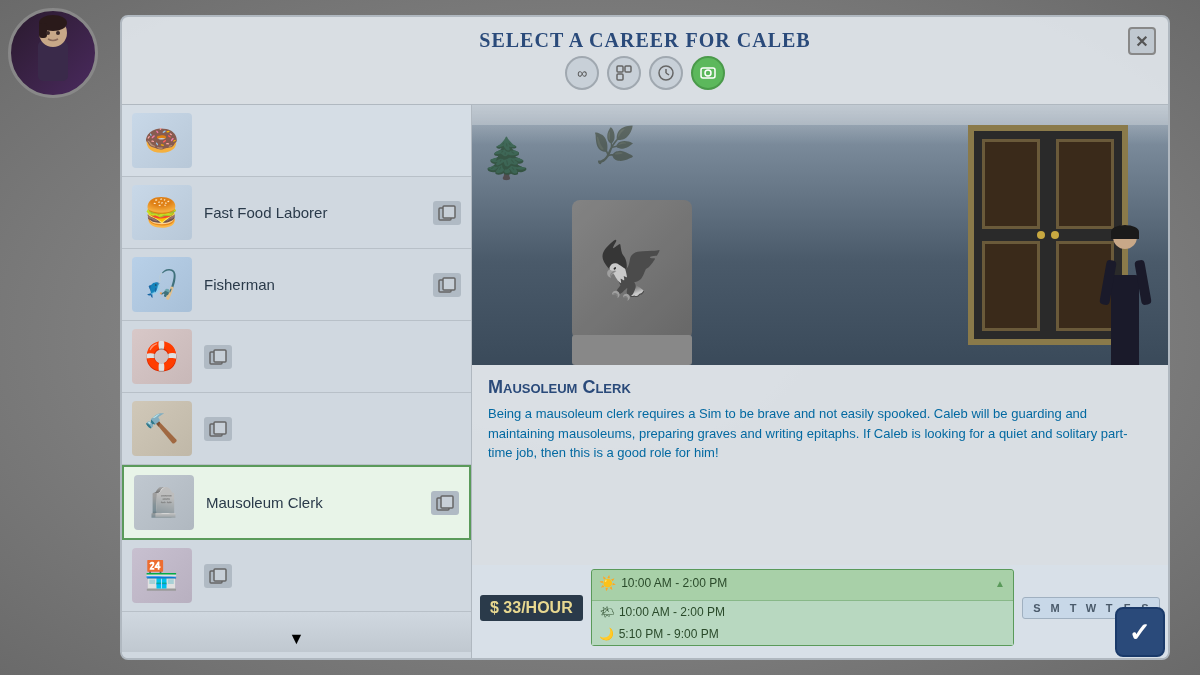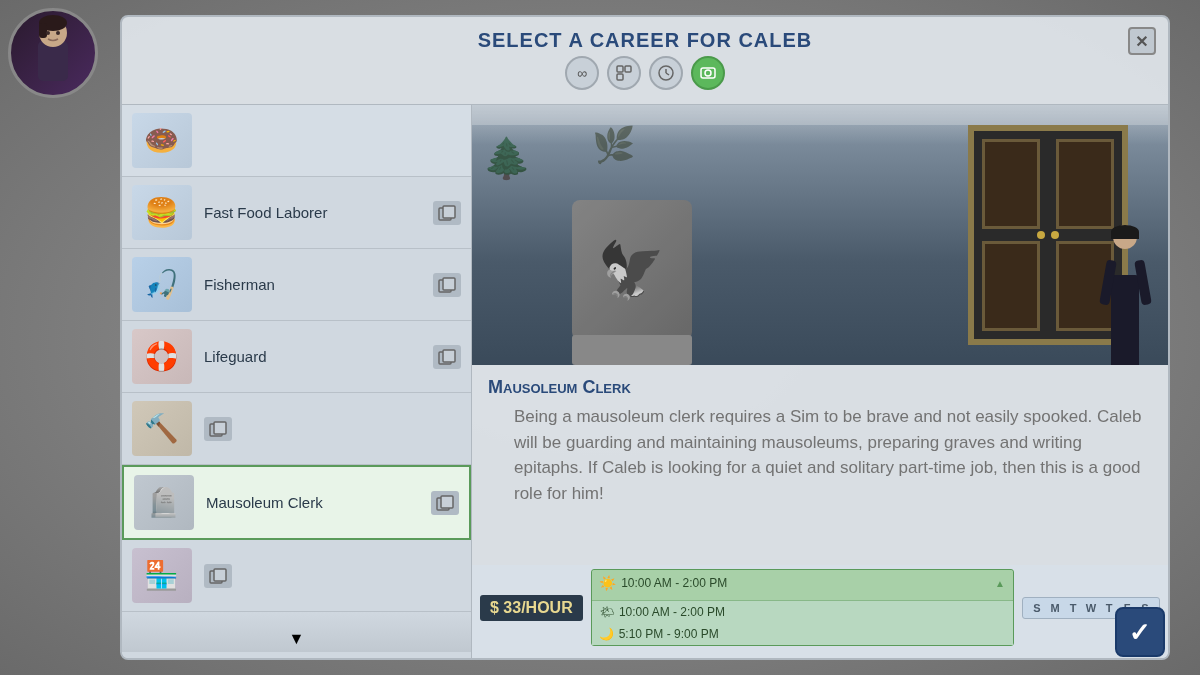--- a/index.html
+++ b/index.html
@@ -62,20 +62,21 @@
       padding: 12px 20px 6px;
       position: relative;
     }
     .dialog-title {
       font-size: 20px;
       font-weight: bold;
       color: #2a4a7a;
       letter-spacing: 1px;
       text-transform: uppercase;
       font-variant: small-caps;
+      font-family: Liberation Serif, serif;
     }
     .close-btn {
       position: absolute;
       right: 12px;
       top: 10px;
       width: 28px;
       height: 28px;
       background: #c0c8d0;
       border: 2px solid #888;
       border-radius: 4px;
@@ -276,24 +277,23 @@
       overflow-y: auto;
     }
     .career-detail-name {
       font-size: 18px;
       font-weight: bold;
       color: #2a4a7a;
       font-variant: small-caps;
       margin-bottom: 6px;
     }
     .career-detail-desc {
-      font-size: 17px;
-      color: #737373;
+      font-size: 13px;
+      color: #0369a1;
       line-height: 1.5;
-      margin-left: 26px;
     }
 
     
     .hiring-banner {
       background: #d8f0d8;
       border: 1px solid #a0c8a0;
       text-align: center;
       padding: 6px;
       font-size: 13px;
       color: #2a6a2a;
@@ -486,21 +486,20 @@
         <div class="career-copy-icon">
           <svg width="18" height="16" viewBox="0 0 18 16">
               <rect x="1" y="3" width="12" height="12" rx="1" fill="none" stroke="#666" stroke-width="1.5"></rect>
               <rect x="5" y="1" width="12" height="12" rx="1" fill="#c8d0d8" stroke="#666" stroke-width="1.5"></rect>
             </svg>
         </div>
       </div>
 
       <div class="career-item">
         <div class="career-icon icon-lifeguard">🛟</div>
-        <span class="career-name">Lifeguard</span>
         <div class="career-copy-icon">
           <svg width="18" height="16" viewBox="0 0 18 16">
               <rect x="1" y="3" width="12" height="12" rx="1" fill="none" stroke="#666" stroke-width="1.5"></rect>
               <rect x="5" y="1" width="12" height="12" rx="1" fill="#c8d0d8" stroke="#666" stroke-width="1.5"></rect>
             </svg>
         </div>
       </div>
 
       <div class="career-item">
         <div class="career-icon icon-laborer">🔨</div>

